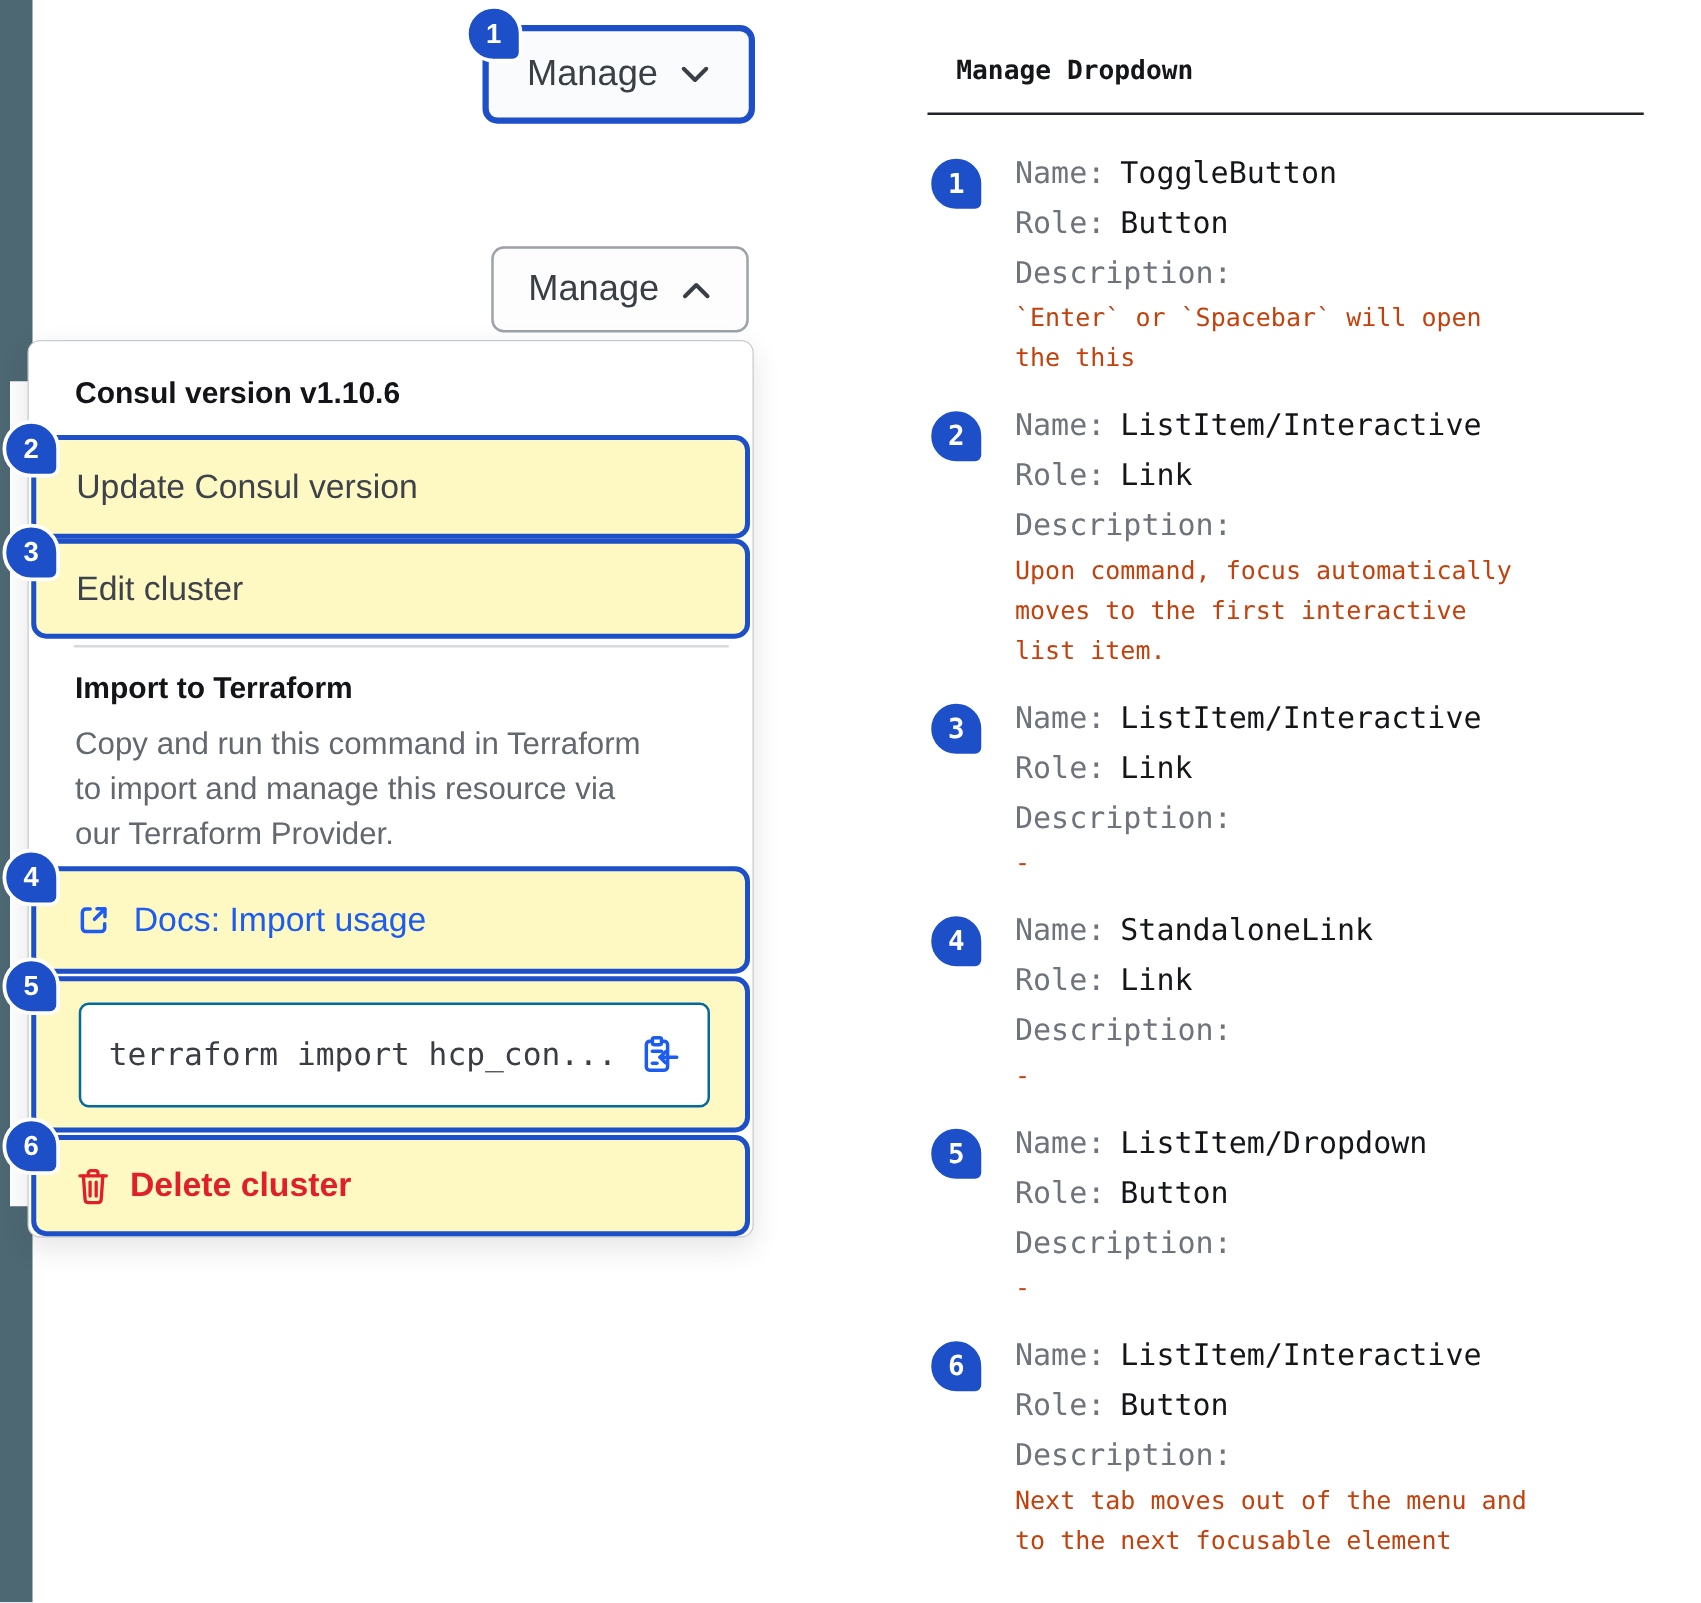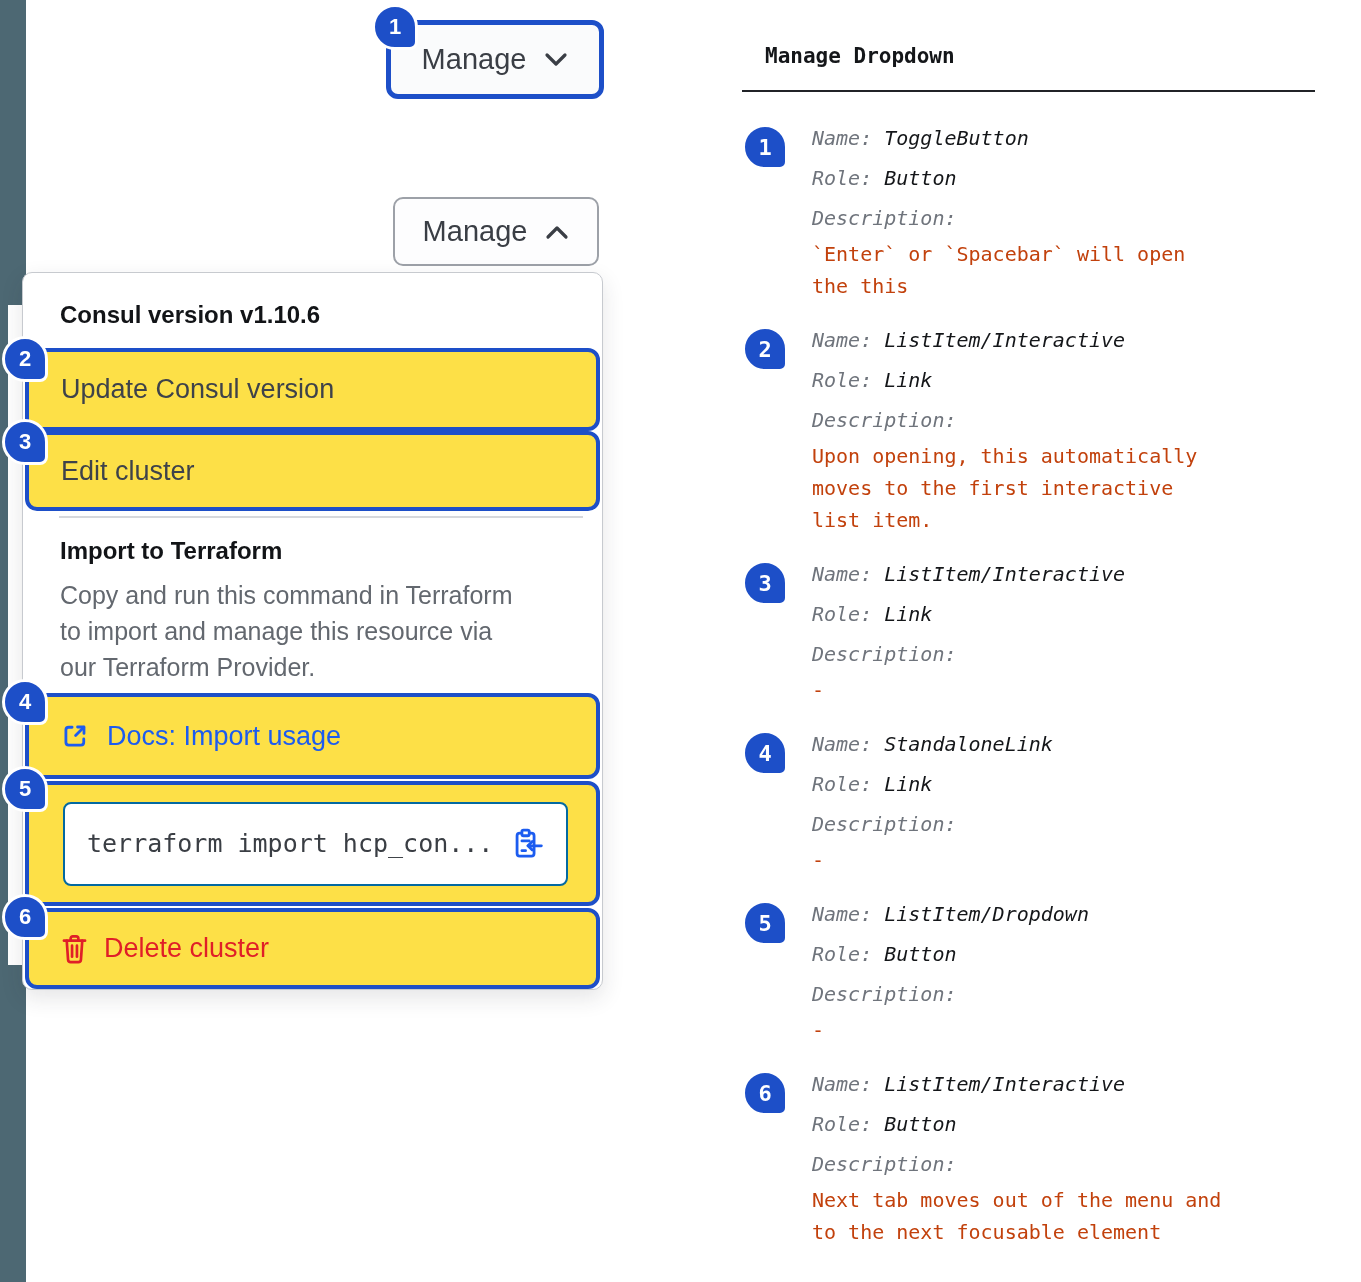--- a/index.html
+++ b/index.html
@@ -22,48 +22,48 @@
   .btn-label{font-size:29px;color:#3a3e45;}
   .open-btn{position:absolute;left:393px;top:197px;width:206px;height:69px;box-sizing:border-box;
         border:2px solid #9da1a8;border-radius:10px;background:#fdfdfe;
         display:flex;align-items:center;justify-content:center;gap:18px;cursor:pointer;}
 
   
   .panel{position:absolute;left:22px;top:272px;width:581px;height:718px;box-sizing:border-box;
         background:#ffffff;border:1px solid #c7cacf;border-radius:10px;
         box-shadow:0 8px 22px rgba(40,44,52,.12);}
   .menu-header{position:absolute;left:37px;top:28px;font-size:24px;font-weight:bold;color:#121417;}
-  .focus-box{position:absolute;left:2px;width:575px;box-sizing:border-box;background:#fde047;
+  .focus-box{position:absolute;left:2px;width:575px;box-sizing:border-box;background:#fef9c3;
         border:4px solid #1d4fc8;border-radius:12px;display:flex;align-items:center;
         padding-left:32px;cursor:pointer;}
   .box-update{top:75px;height:83px;}
   .box-edit{top:158px;height:80px;}
   .box-docs{top:420px;height:86px;gap:18px;}
   .box-code{top:508px;height:125px;}
   .box-delete{top:635px;height:81px;gap:16px;}
   .item-label{font-size:27px;color:#3e424a;}
   .docs-label{font-size:27px;font-weight:500;color:#1c5cf0;}
-  .delete-label{font-size:27px;font-weight:400;color:#e01f28;text-align:right;}
+  .delete-label{font-size:27px;font-weight:700;color:#e01f28;text-align:right;}
   .divider{position:absolute;left:36px;top:243px;width:524px;height:2px;background:#d6d8dc;}
   .import-title{position:absolute;left:37px;top:264px;font-size:24px;font-weight:bold;color:#121417;}
   .import-desc{position:absolute;left:37px;top:304px;font-size:25px;line-height:36px;color:#63686f;}
   .code-field{width:505px;height:84px;box-sizing:border-box;border:2px solid #0369a1;border-radius:8px;
         background:#ffffff;display:flex;align-items:center;justify-content:space-between;
         padding:0 22px;margin-left:2px;}
   .code-text{font-family:"DejaVu Sans Mono",monospace;font-size:25px;color:#3a3e44;white-space:nowrap;}
 
   
   .legend{position:absolute;left:742px;top:30px;width:590px;
         font-family:"DejaVu Sans Mono",monospace;color:#141619;}
   .legend-title{margin-top:14px;font-size:21px;font-weight:600;color:#141619;padding-left:23px;}
   .legend-rule{margin-top:22px;width:573px;height:0;border-top:2px solid #212327;}
   .legend-items{margin-top:26px;}
   .legend-item{display:flex;gap:24px;margin-bottom:18px;}
   .lbadge{flex:0 0 auto;position:static;margin-top:6px;}
-  .lline{font-size:20px;line-height:40px;white-space:nowrap;font-style:italic;}
+  .lline{font-size:24px;line-height:40px;white-space:nowrap;}
   .lab{color:#6f747c;}
   .val{color:#141619;margin-left:12px;}
   .ldesc-line{font-size:20px;line-height:32px;color:#c2410c;white-space:nowrap;}
   svg{display:block;}
 </style>
 </head>
 <body>
 
 <div class="stage">
   <div class="side-strip"></div>
@@ -170,21 +170,21 @@
           <div class="ldesc-line">the this</div>
         </div>
       </div>
 
       <div class="legend-item">
         <div class="badge lbadge">2</div>
         <div class="legend-text">
           <div class="lline"><span class="lab">Name:</span><span class="val">ListItem/Interactive</span></div>
           <div class="lline"><span class="lab">Role:</span><span class="val">Link</span></div>
           <div class="lline"><span class="lab">Description:</span></div>
-          <div class="ldesc-line">Upon opening, this automatically</div>
+          <div class="ldesc-line">Upon command, focus automatically</div>
           <div class="ldesc-line">moves to the first interactive</div>
           <div class="ldesc-line">list item.</div>
         </div>
       </div>
 
       <div class="legend-item">
         <div class="badge lbadge">3</div>
         <div class="legend-text">
           <div class="lline"><span class="lab">Name:</span><span class="val">ListItem/Interactive</span></div>
           <div class="lline"><span class="lab">Role:</span><span class="val">Link</span></div>

